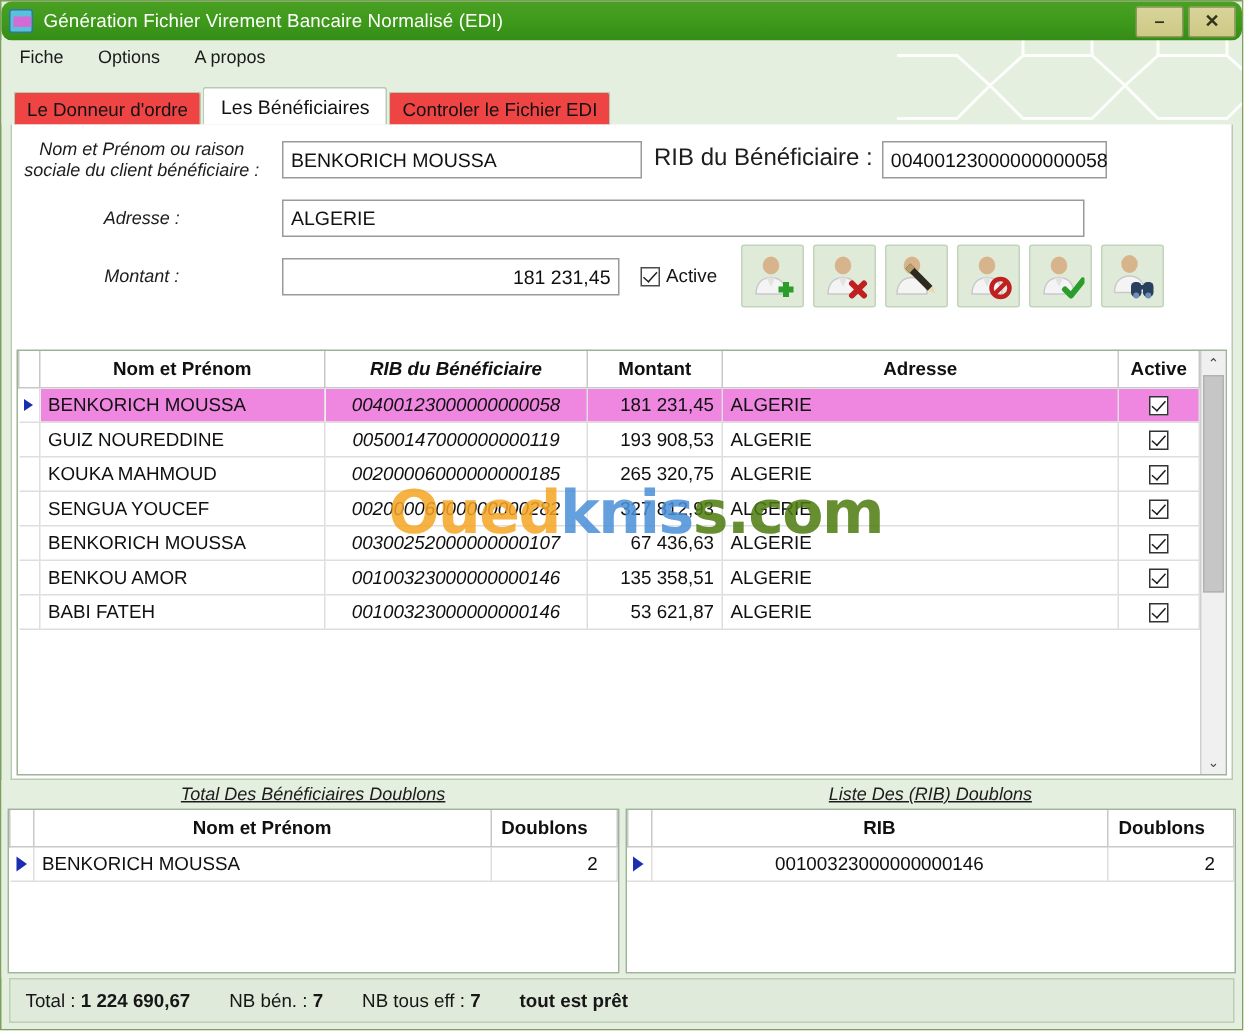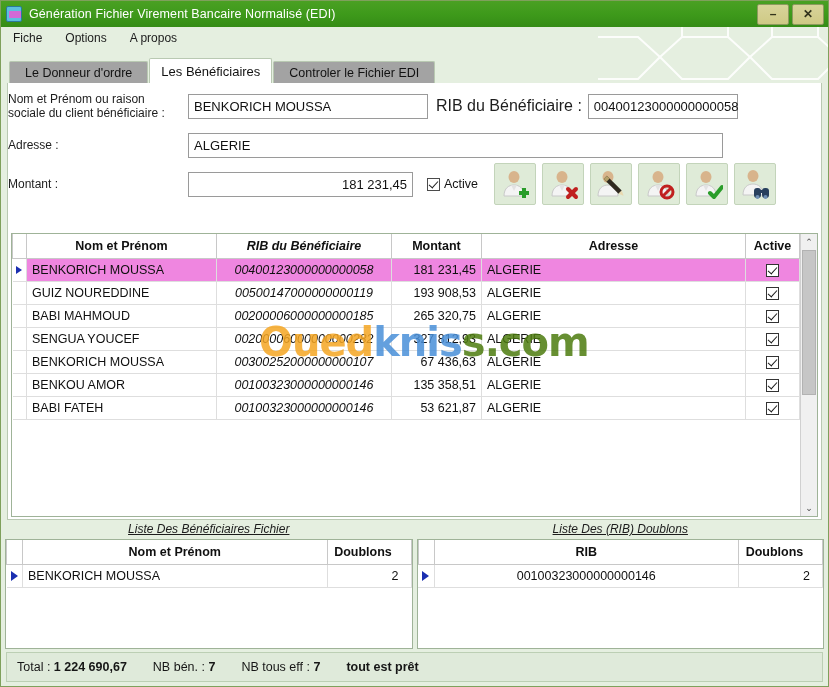--- a/index.html
+++ b/index.html
@@ -17,20 +17,21 @@
     border: 1px solid #7fa05c;
   }
 
   
   .titlebar {
     height: 26px; flex: 0 0 26px;
     background: linear-gradient(to bottom, #4aa023 0%, #3e9a1b 50%, #358c16 100%);
     display: flex; align-items: center;
     padding: 0 2px 0 5px;
     position: relative;
+    border-radius: 7px;
   }
   .titlebar .app-icon {
     width: 16px; height: 16px;
     background: #5bc0de;
     border: 1px solid #2b7a99;
     border-radius: 2px;
     margin-right: 7px;
     position: relative; flex: 0 0 16px;
     display: flex; align-items: center; justify-content: center;
     font-size: 7px; color: #e060c0; font-weight: bold;
@@ -78,24 +79,24 @@
     font-size: 12px; color: #1b1b1b; cursor: pointer;
     padding: 1px 3px;
   }
 
   .tabstrip {
     position: absolute; left: 8px; bottom: 0; right: 0;
     height: 24px; display: flex; align-items: flex-end;
     z-index: 2;
   }
   .tab {
-    height: 22px; padding: 0 15px;
+    height: 22px; padding: 0 8px;
     display: flex; align-items: center;
     font-size: 12.5px; color: #121212;
-    background: #a3a3a3;
+    background: #ef4444;
     border: 1px solid #b9c9b2;
     border-bottom: none;
     border-radius: 2px 2px 0 0;
     margin-right: 1px;
     cursor: pointer;
     white-space: nowrap;
   }
   .tab.active {
     background: #ffffff;
     height: 25px;
@@ -116,22 +117,23 @@
     position: relative;
     overflow: hidden;
   }
   .form {
     flex: 0 0 148px;
     position: relative;
     padding-top: 8px;
   }
   .frow { display: flex; align-items: center; height: 30px; margin-bottom: 9px; }
   .flabel {
-    font-size: 12px; color: #1d1d1d; text-align: left;
+    font-size: 12px; color: #1d1d1d; text-align: center;
     padding-right: 7px;
+    font-style: italic;
   }
   .flabel.two { line-height: 14px; }
   .finput {
     border: 1px solid #9a9a9a;
     background: #ffffff;
     height: 25px;
     font-size: 13px;
     color: #111111;
     padding: 0 5px;
     display: flex; align-items: center;
@@ -490,21 +492,21 @@
             <tr class="row">
               <td class="col-ind"></td>
               <td class="col-nom">GUIZ     NOUREDDINE</td>
               <td class="col-rib">00500147000000000119</td>
               <td class="col-mt">193 908,53</td>
               <td class="col-adr">ALGERIE</td>
               <td class="col-act"><span class="cellchk"></span></td>
             </tr>
             <tr class="row">
               <td class="col-ind"></td>
-              <td class="col-nom">BABI    MAHMOUD</td>
+              <td class="col-nom">KOUKA    MAHMOUD</td>
               <td class="col-rib">00200006000000000185</td>
               <td class="col-mt">265 320,75</td>
               <td class="col-adr">ALGERIE</td>
               <td class="col-act"><span class="cellchk"></span></td>
             </tr>
             <tr class="row">
               <td class="col-ind"></td>
               <td class="col-nom">SENGUA    YOUCEF</td>
               <td class="col-rib">00200006000000000282</td>
               <td class="col-mt">327 812,93</td>
@@ -546,21 +548,21 @@
           <div class="scr-thumb"></div>
         </div>
         <div class="scr-btn">⌄</div>
       </div>
     </div>
   </div>
 
   <div class="dupzone">
 
     <div class="duppanel">
-      <div class="duptitle">Liste Des Bénéficiaires Fichier</div>
+      <div class="duptitle">Total Des Bénéficiaires Doublons</div>
       <div class="dupgrid">
         <table class="dup">
           <thead>
             <tr>
               <th class="dcol-ind"></th>
               <th class="dcol-val">Nom et Prénom</th>
               <th class="dcol-cnt">Doublons</th>
             </tr>
           </thead>
           <tbody>

